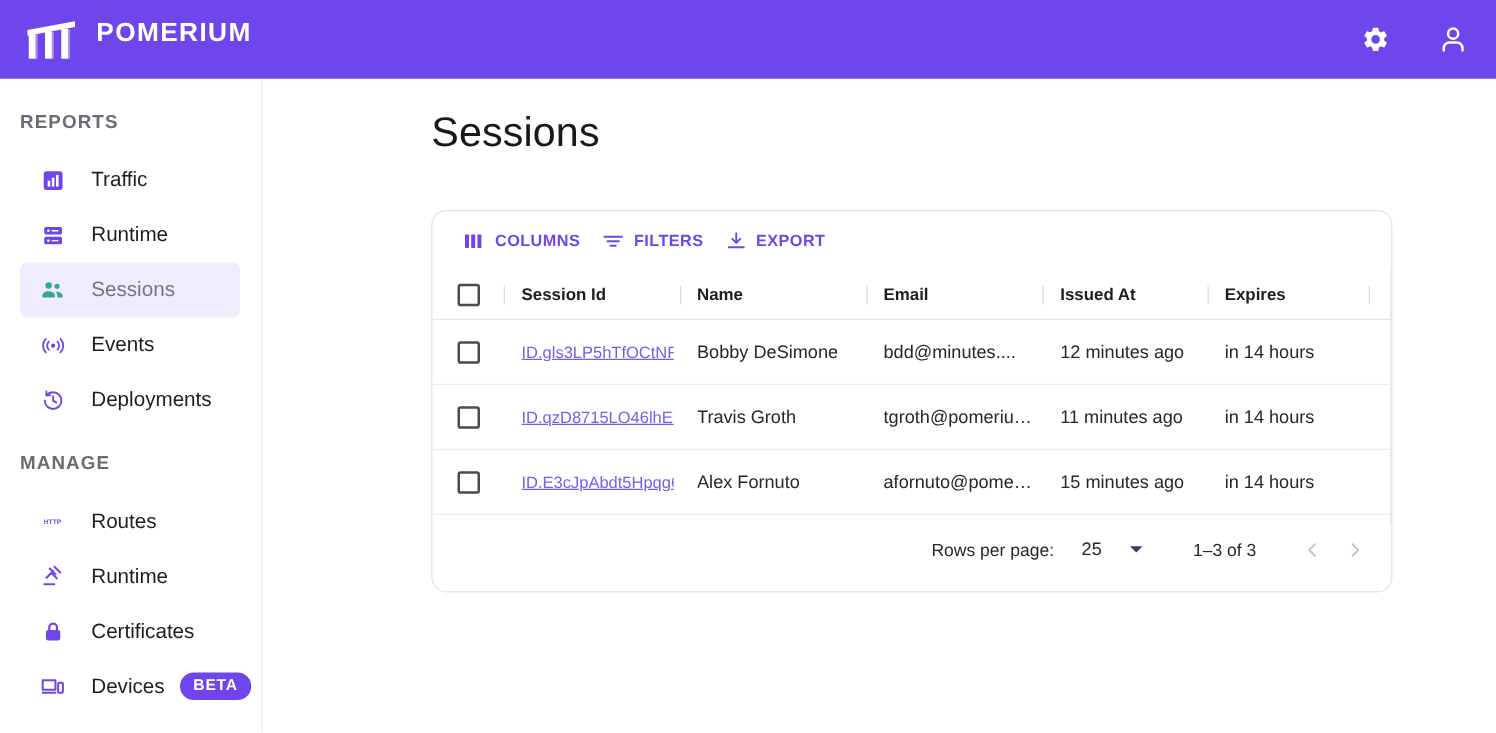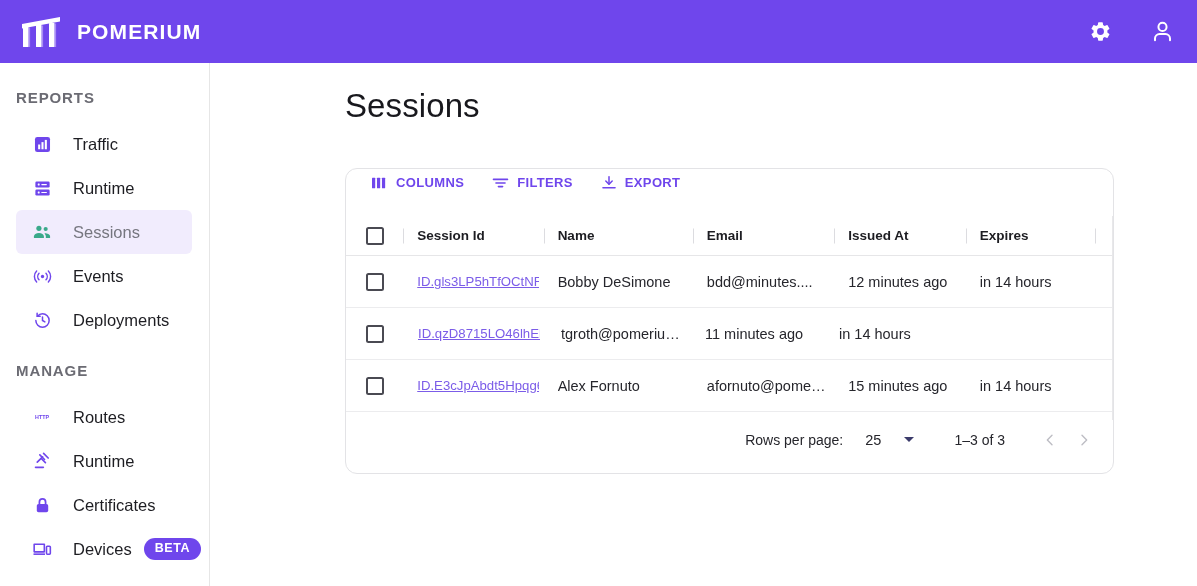--- a/index.html
+++ b/index.html
@@ -13,21 +13,21 @@
 
   
   .topbar {
     position: absolute; top: 0; left: 0;
     width: 1197px; height: 63px;
     background: #6F46EC;
     display: flex; align-items: center;
     padding: 0 22px 0 20px;
     z-index: 5;
   }
-  .brand { display: flex; align-items: center; gap: 13px; }
+  .brand { display: flex; align-items: flex-start; gap: 13px; }
   .brand-mark { width: 44px; height: 33px; display: block; }
   .brand-name {
     color: #ffffff; font-size: 21px; font-weight: 700;
     letter-spacing: 1.1px;
   }
   .topbar-spacer { flex: 1; }
   .topbar-actions { display: flex; align-items: center; gap: 36px; }
   .icon-btn {
     width: 26px; height: 26px; display: flex;
     align-items: center; justify-content: center;
@@ -86,22 +86,22 @@
   }
 
   
   .card {
     position: absolute; left: 135px; top: 105px;
     width: 769px; height: 306px;
     border: 1px solid #e3e3e6; border-radius: 12px;
     background: #ffffff; overflow: hidden;
   }
   .toolbar {
-    display: flex; align-items: flex-start;
-    height: 47px; padding-left: 17px; gap: 10px;
+    display: flex; align-items: center;
+    height: 47px; padding-left: 17px; gap: 0;
   }
   .tb-btn {
     display: flex; align-items: center; gap: 8px;
     color: #6F46EC; font-size: 13px; font-weight: 600;
     letter-spacing: .35px; cursor: pointer;
     padding: 6px 9px; border-radius: 4px;
     background: none; border: 0;
     font-family: "Liberation Sans", sans-serif;
   }
   .tb-btn svg { display: block; }
@@ -420,20 +420,23 @@
         <div class="cell c-tail"></div>
       </div>
 
       <div class="trow">
         <div class="cell c-check">
           <span class="chk"></span>
         </div>
         <div class="cell c-id">
           <a class="id-link">ID.qzD8715LO46lhEh3_t</a>
         </div>
+        <div class="cell c-name">
+          <span class="td-text">Travis Groth</span>
+        </div>
         <div class="cell c-email">
           <span class="td-text">tgroth@pomeriu…</span>
         </div>
         <div class="cell c-issued">
           <span class="td-text">11 minutes ago</span>
         </div>
         <div class="cell c-exp">
           <span class="td-text">in 14 hours</span>
         </div>
         <div class="cell c-tail"></div>

